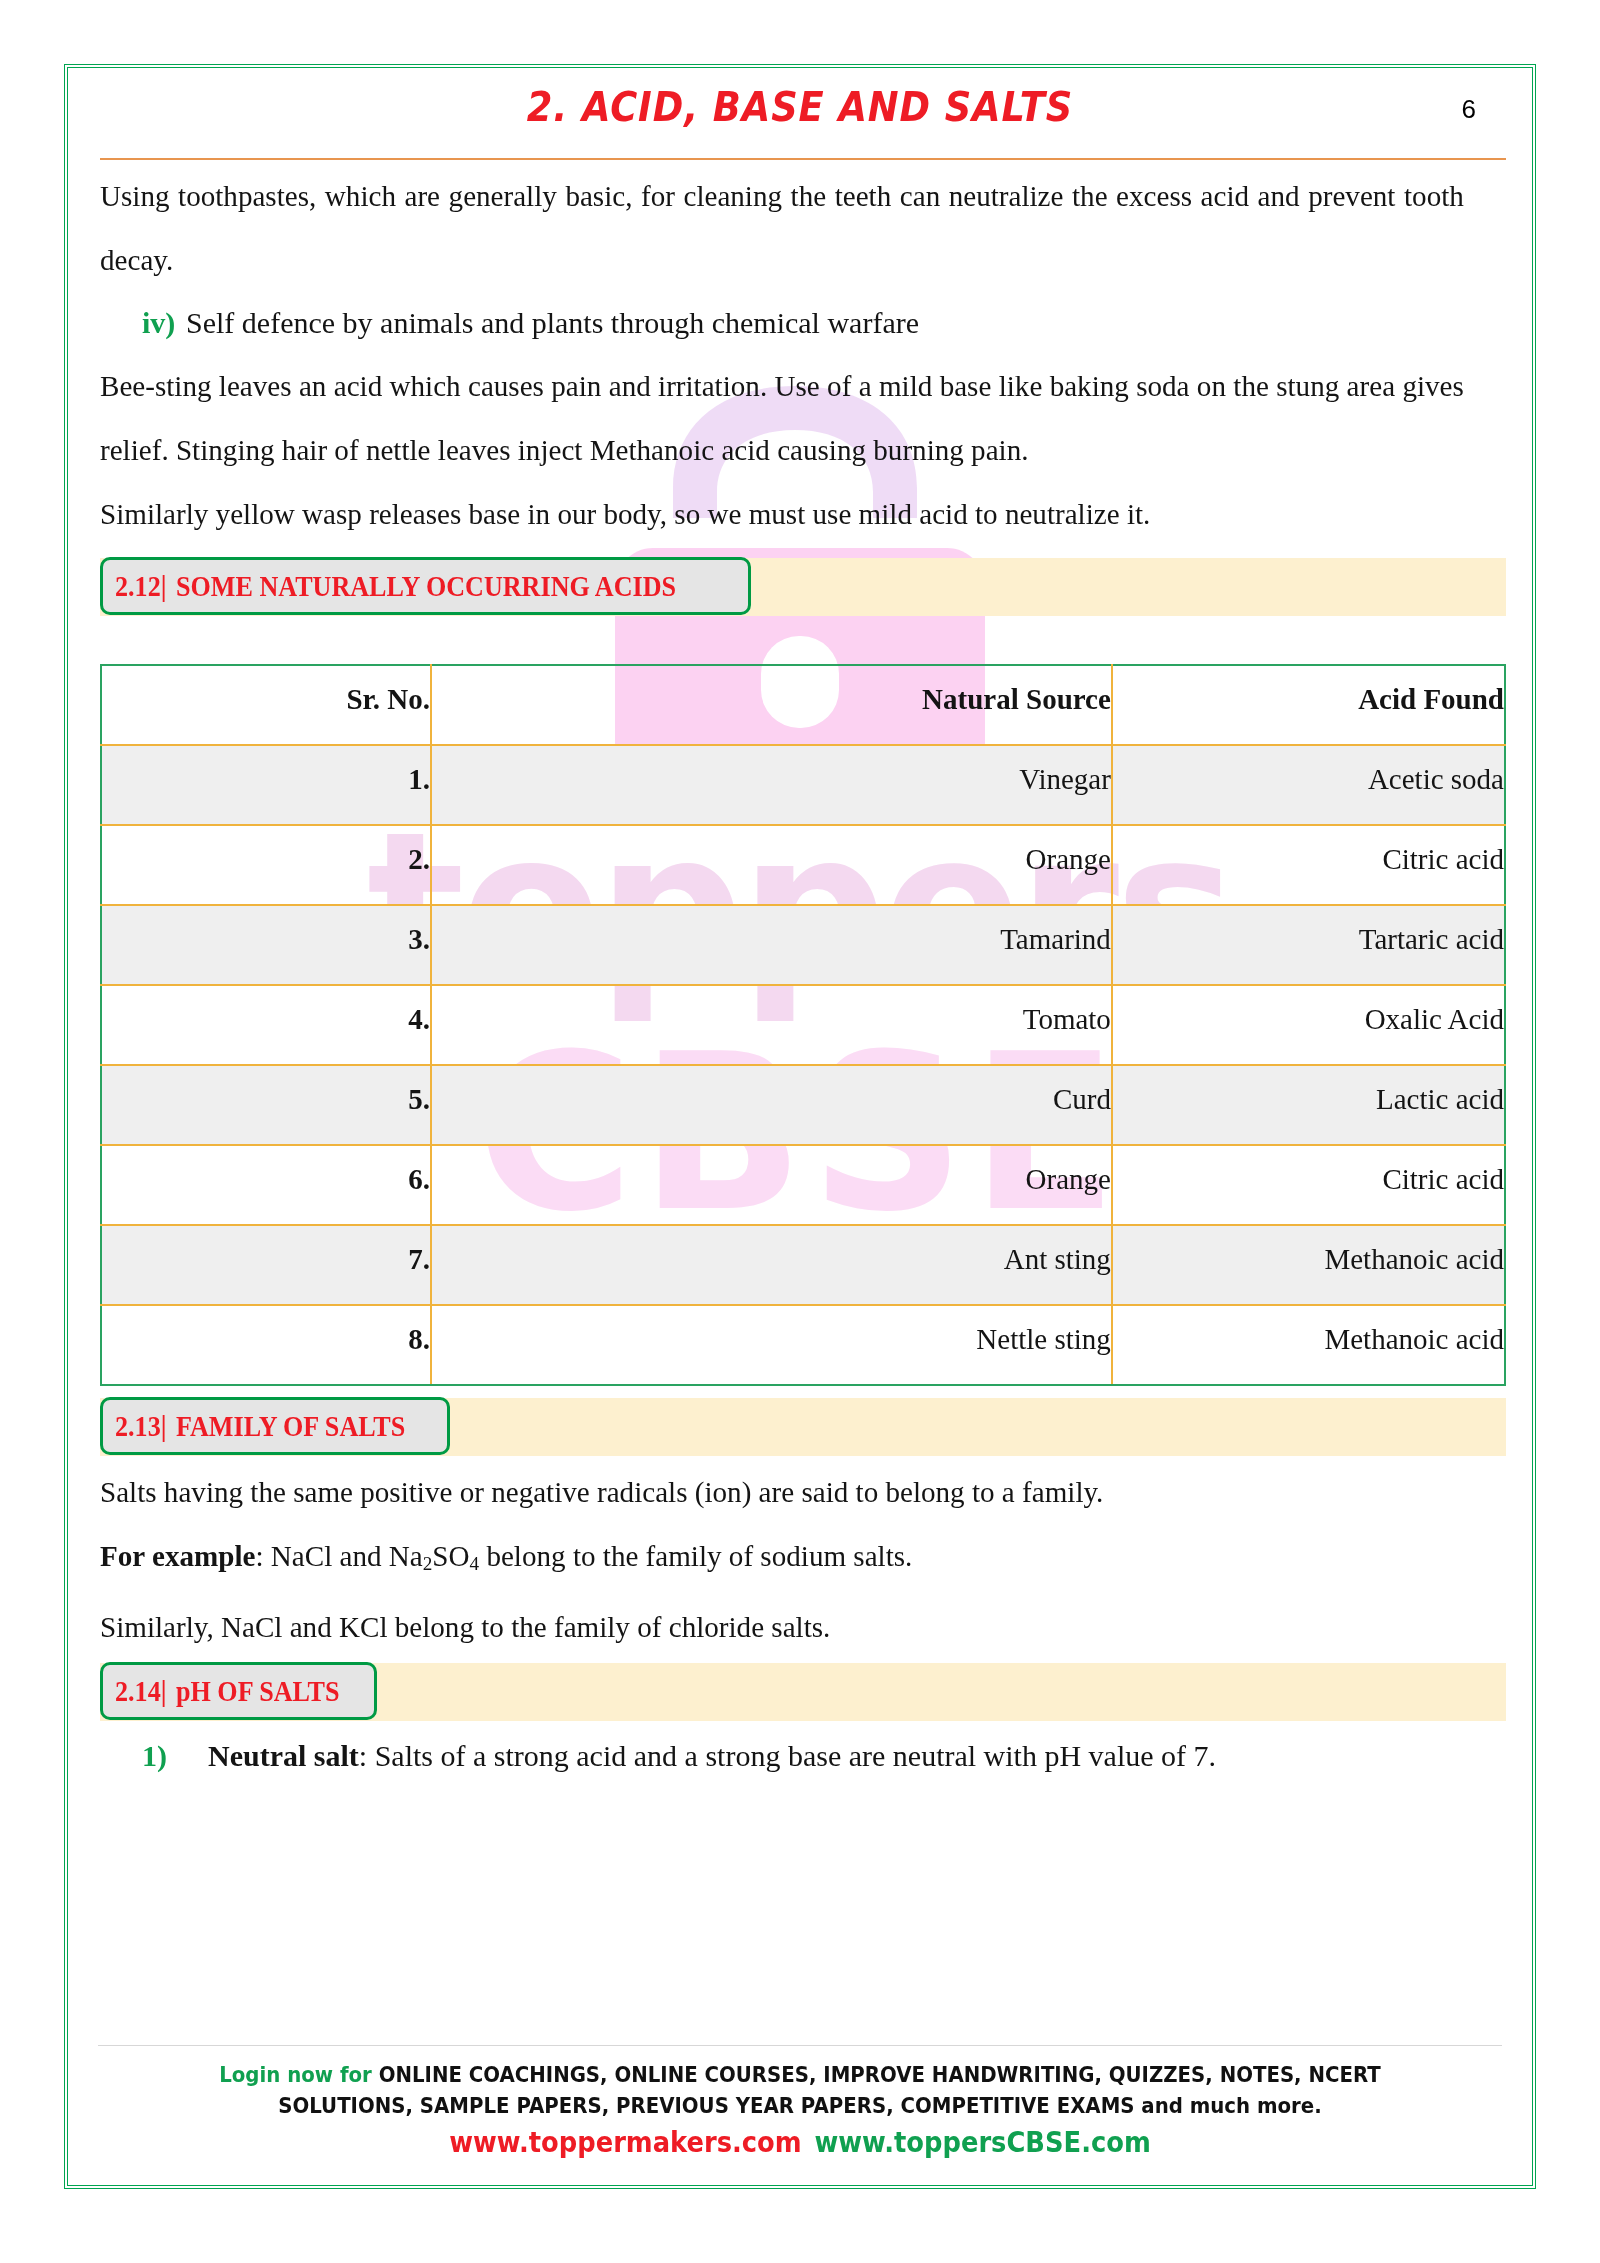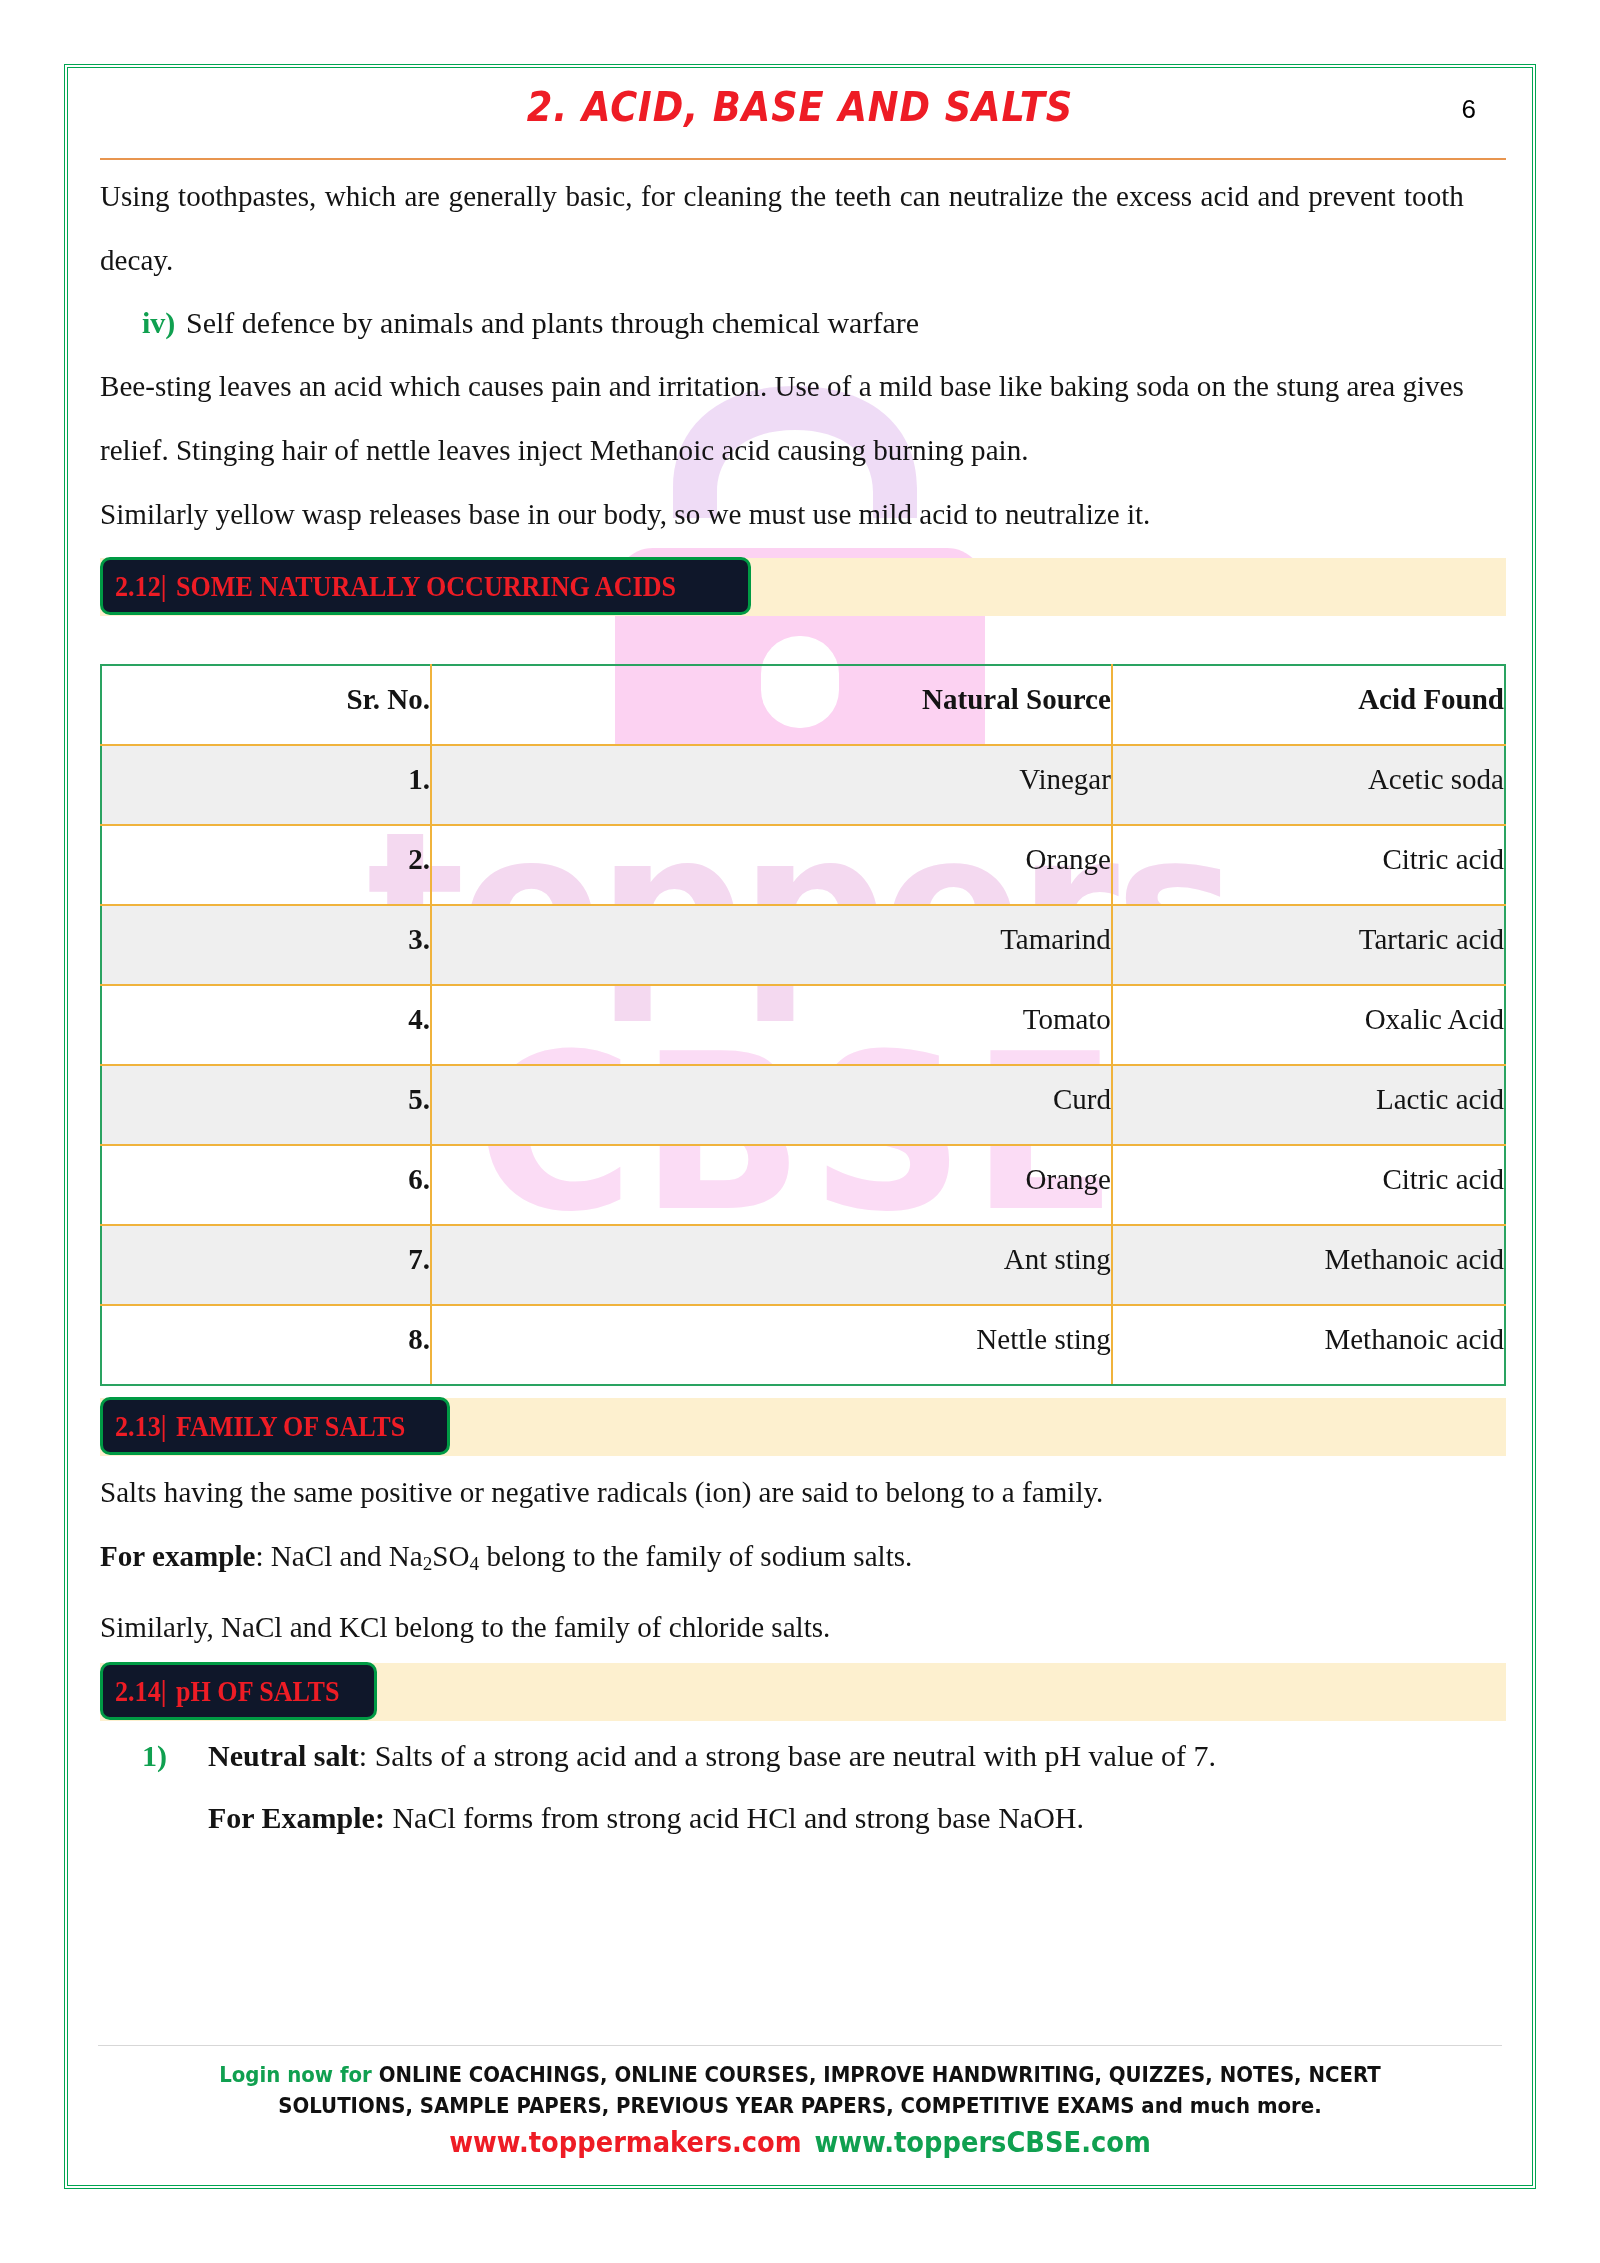--- a/index.html
+++ b/index.html
@@ -156,21 +156,21 @@
     position: relative;
     height: 58px;
     background: #fdf0cf;
     margin: 12px 26px 4px 32px;
     display: flex;
     align-items: stretch;
   }
   .section-chip {
     border: 3px solid #009a44;
     border-radius: 10px;
-    background: #0f172a;
+    background: #e5e5e5;
     display: inline-flex;
     align-items: center;
     padding: 0 16px 0 12px;
     height: 100%;
     box-sizing: border-box;
     margin-top: -1px;
   }
   .section-num {
     color: #ee1c25;
     font-weight: bold;
@@ -411,21 +411,20 @@
           <span class="section-num">2.14|</span>
           <span class="section-text">pH OF SALTS</span>
         </div>
       </div>
 
       <div class="body-area">
         <div class="num-item">
           <span class="num-mark">1)</span>
           <span class="num-body"><span class="bold">Neutral salt</span><span>: Salts of a strong acid and a strong base are neutral with pH value of 7.</span></span>
         </div>
-        <div class="num-cont"><span class="bold">For Example:</span><span> NaCl forms from strong acid HCl and strong base NaOH.</span></div>
       </div>
 
     </div>
 
     <div class="footer">
       <div class="footer-rule"></div>
       <div class="footer-line"><span class="f-green">Login now for</span><span> ONLINE COACHINGS, ONLINE COURSES, IMPROVE HANDWRITING, QUIZZES, NOTES, NCERT</span></div>
       <div class="footer-line">SOLUTIONS, SAMPLE PAPERS, PREVIOUS YEAR PAPERS, COMPETITIVE EXAMS and much more.</div>
       <div class="footer-urls"><span class="url-red">www.toppermakers.com</span><span class="url-green">www.toppersCBSE.com</span></div>
     </div>

